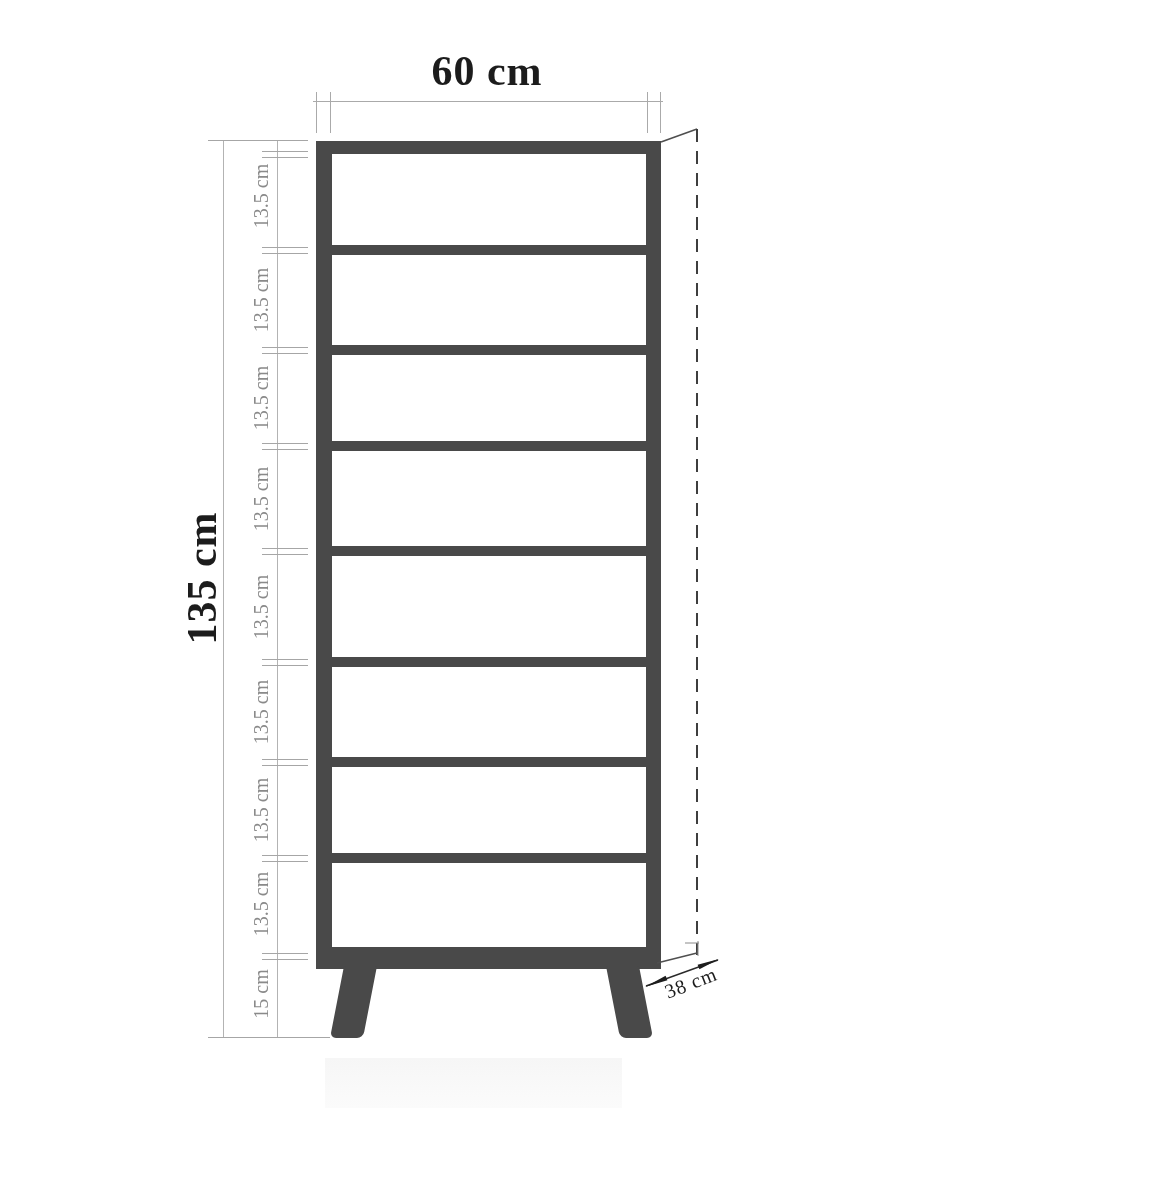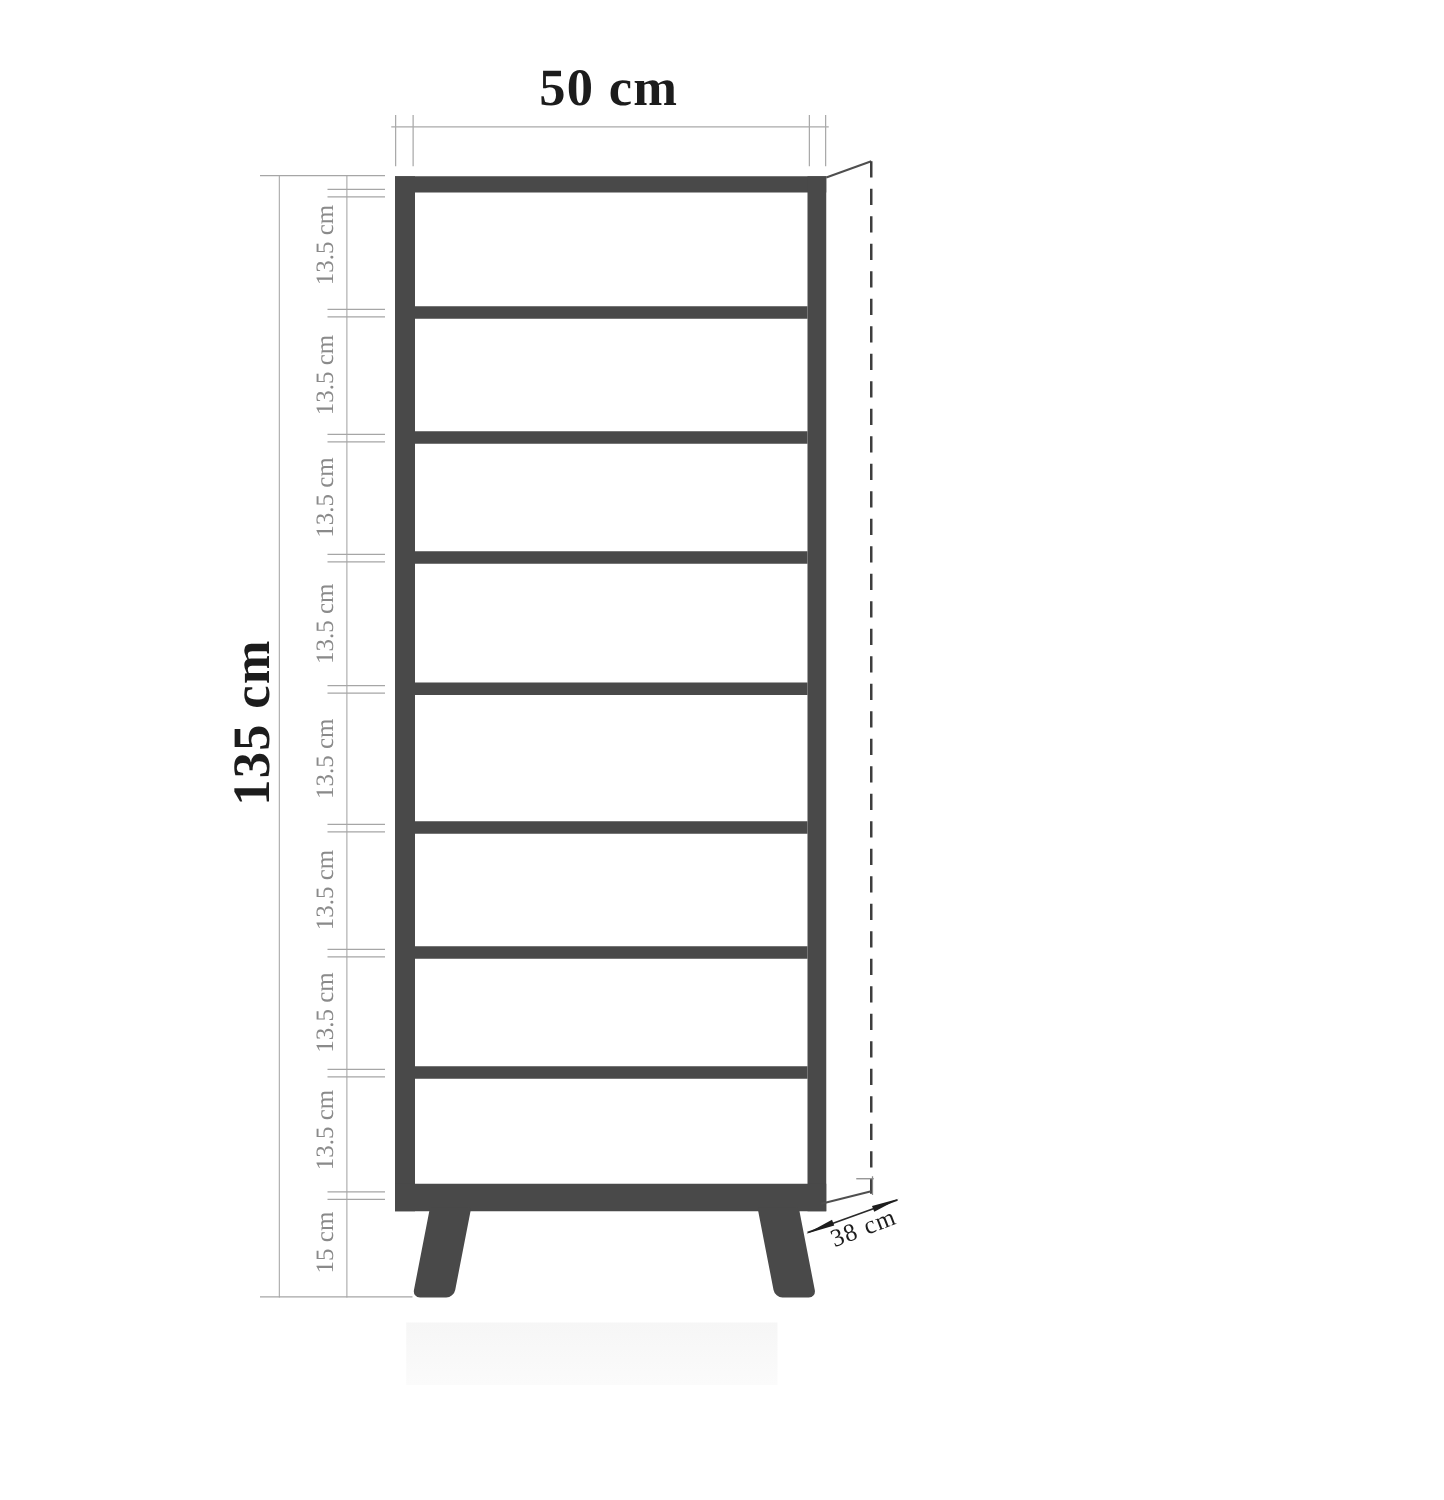--- a/index.html
+++ b/index.html
@@ -31,21 +31,21 @@
   .vrot{transform:translate(-50%,-50%) rotate(-90deg);}
   .seg{font-size:20px;color:#8a8a8a;transform:translate(-50%,-50%) rotate(-90deg);}
   .depth{font-size:20px;color:#1c1c1c;transform:translate(-50%,-50%) rotate(-21deg);letter-spacing:1px;}
   #overlay{position:absolute;left:0;top:0;pointer-events:none;}
 </style>
 </head>
 <body>
 
 <div id="canvas">
 
-  <div class="lbl big" style="left:487px;top:71px;">50 cm</div>
+  <div class="lbl big" style="left:487px;top:71px;">60 cm</div>
   <div class="hline" style="left:313px;top:101px;width:350px;"></div>
   <div class="vtick" style="left:316px;"></div>
   <div class="vtick" style="left:330px;"></div>
   <div class="vtick" style="left:647px;"></div>
   <div class="vtick" style="left:660px;"></div>
 
   <div class="vline" style="left:223px;"></div>
   <div class="vline" style="left:277px;"></div>
   <div class="hstick" style="left:208px;top:140px;width:100px;"></div>
   <div class="hstick" style="left:208px;top:1037px;width:122px;"></div>

